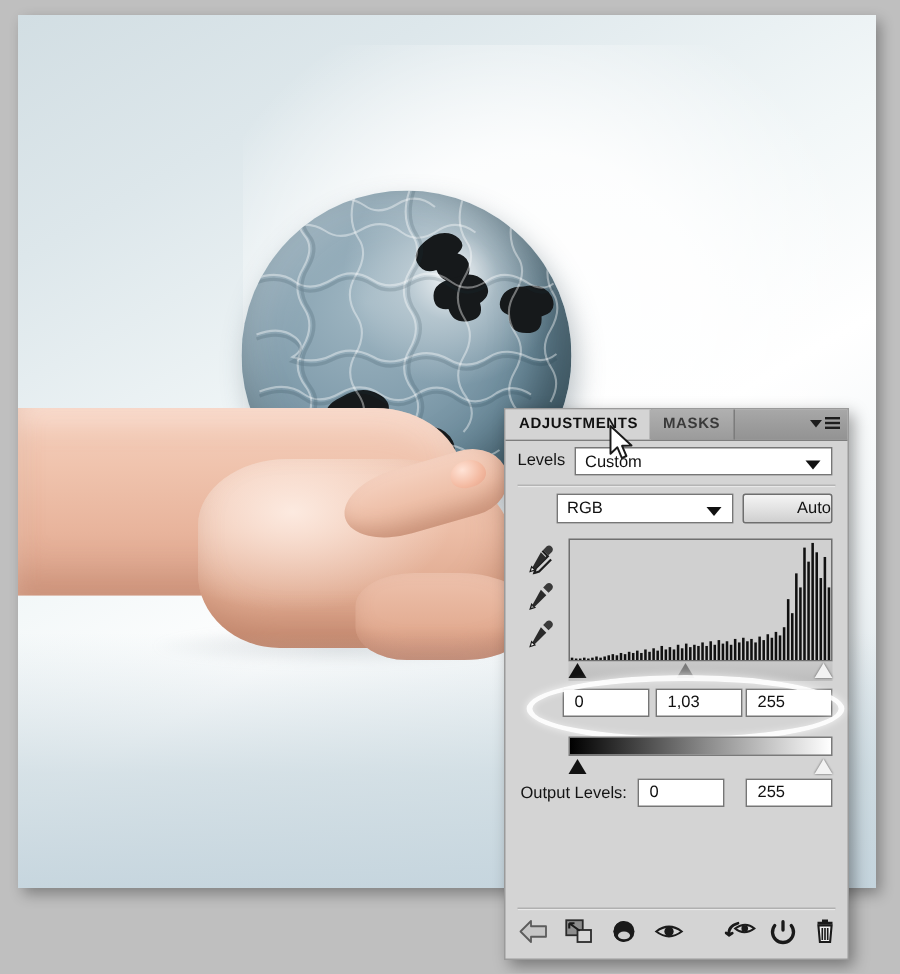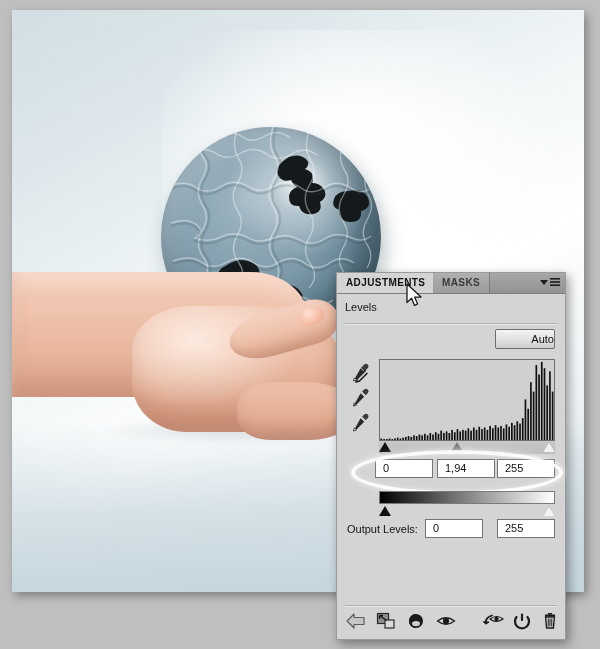--- a/index.html
+++ b/index.html
@@ -260,25 +260,33 @@
         <polygon points="1,3 9,3 5,8" fill="#1d1d1d"></polygon>
         <rect x="11" y="1" width="10" height="1.6" fill="#1d1d1d"></rect>
         <rect x="11" y="4.2" width="10" height="1.6" fill="#1d1d1d"></rect>
         <rect x="11" y="7.4" width="10" height="1.6" fill="#1d1d1d"></rect>
       </svg>
     </div>
   </div>
 
   <div id="levelsrow">
     <div id="levels-label">Levels</div>
+    <div id="preset-select">
+      <span class="val">Custom</span>
+      <span class="caret"></span>
+    </div>
   </div>
 
   <div id="divider1"></div>
 
   <div id="channelrow">
+    <div id="channel-select">
+      <span class="val">RGB</span>
+      <span class="caret"></span>
+    </div>
     <div id="auto-btn">
       <span>Auto</span>
     </div>
   </div>
 
   <div id="droppers">
     <div class="dropper" style="top:0">
       <svg width="22" height="22" viewBox="0 0 22 22" aria-hidden="true">
         <path d="M15.5 3.2a2.6 2.6 0 0 1 3.6 3.6l-2.4 2.4-3.6-3.6z" fill="#3a3a3a"></path>
         <path d="M12.6 6.2l3.6 3.6-8 8-1 3.2 3.2-1 8-8" fill="none" stroke="#1d1d1d" stroke-width="1.5"></path>
@@ -373,21 +381,21 @@
     </svg>
   </div>
 
   <div id="inputslider">
     <span class="knob" id="knob-black" style="left: 0px;"></span>
     <span class="knob" id="knob-gray" style="left: 72.16px;"></span>
     <span class="knob" id="knob-white" style="left: 164px;"></span>
   </div>
 
   <div class="numbox" id="in-black">0</div>
-  <div class="numbox" id="in-gray">1,94</div>
+  <div class="numbox" id="in-gray">1,03</div>
   <div class="numbox" id="in-white">255</div>
   <div id="ellipse"></div>
 
   <div id="outgrad"></div>
   <div id="outslider">
     <span class="knob" id="oknob-black" style="left: 0px;"></span>
     <span class="knob" id="oknob-white" style="left: 164px;"></span>
   </div>
 
   <div id="outrow">

